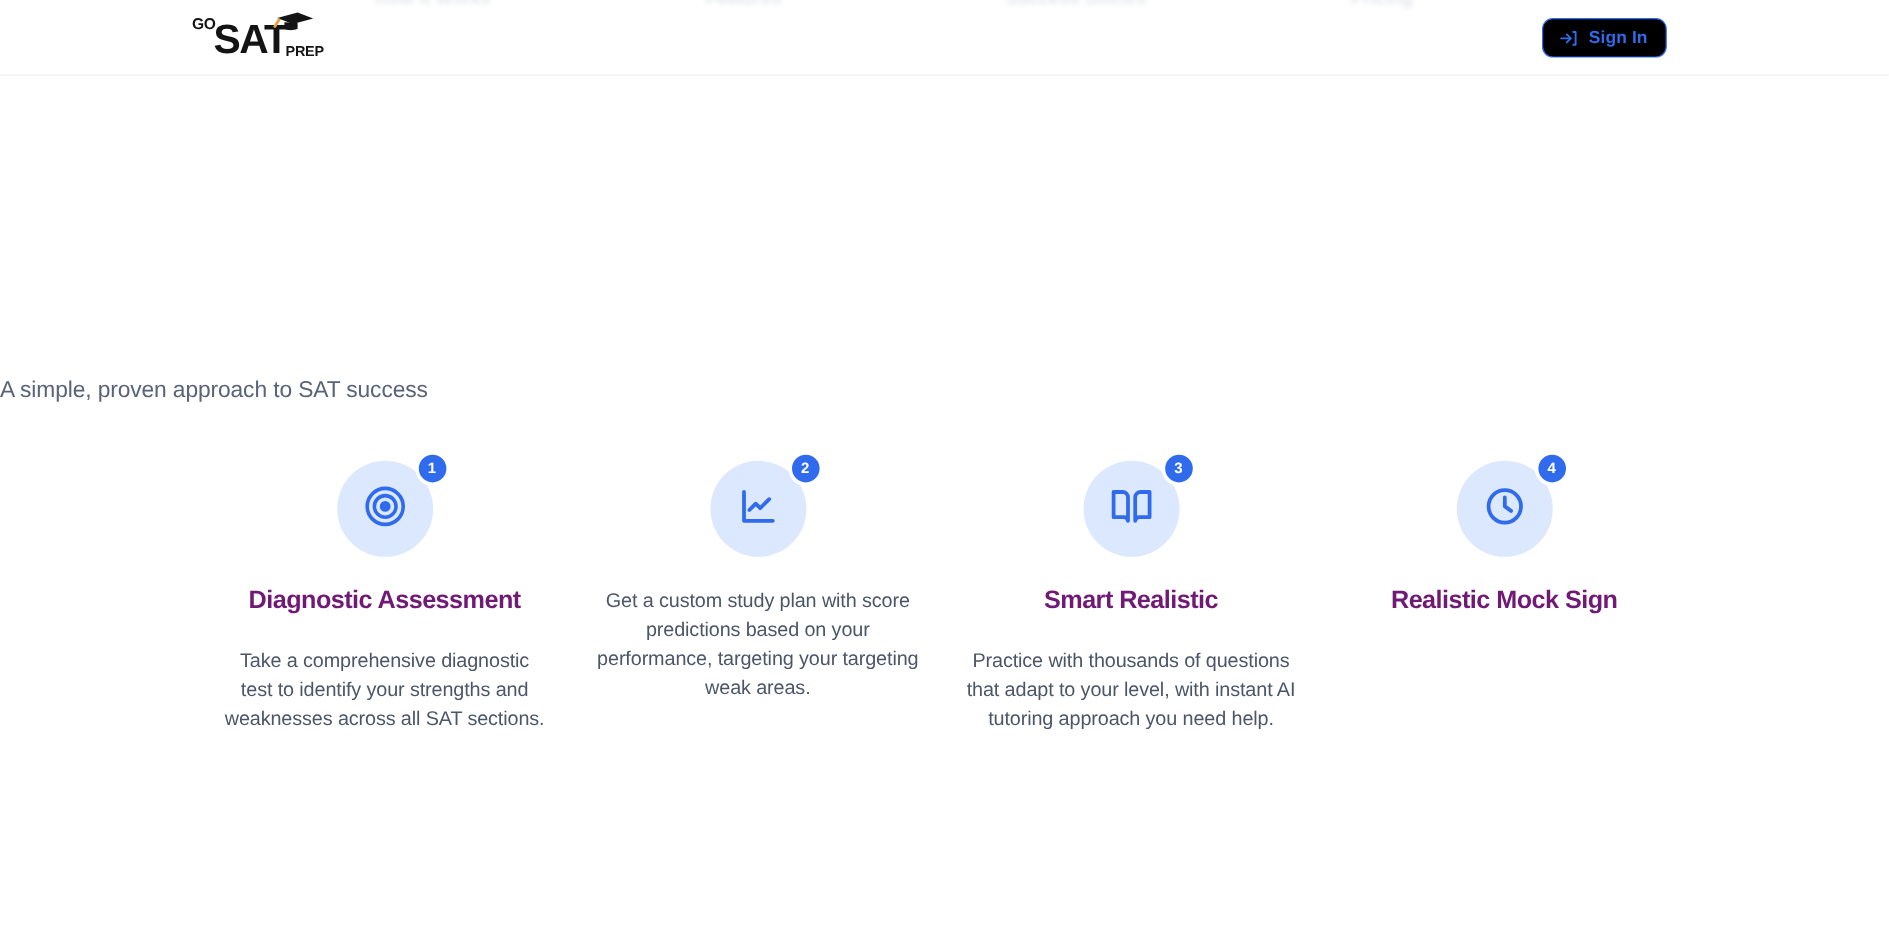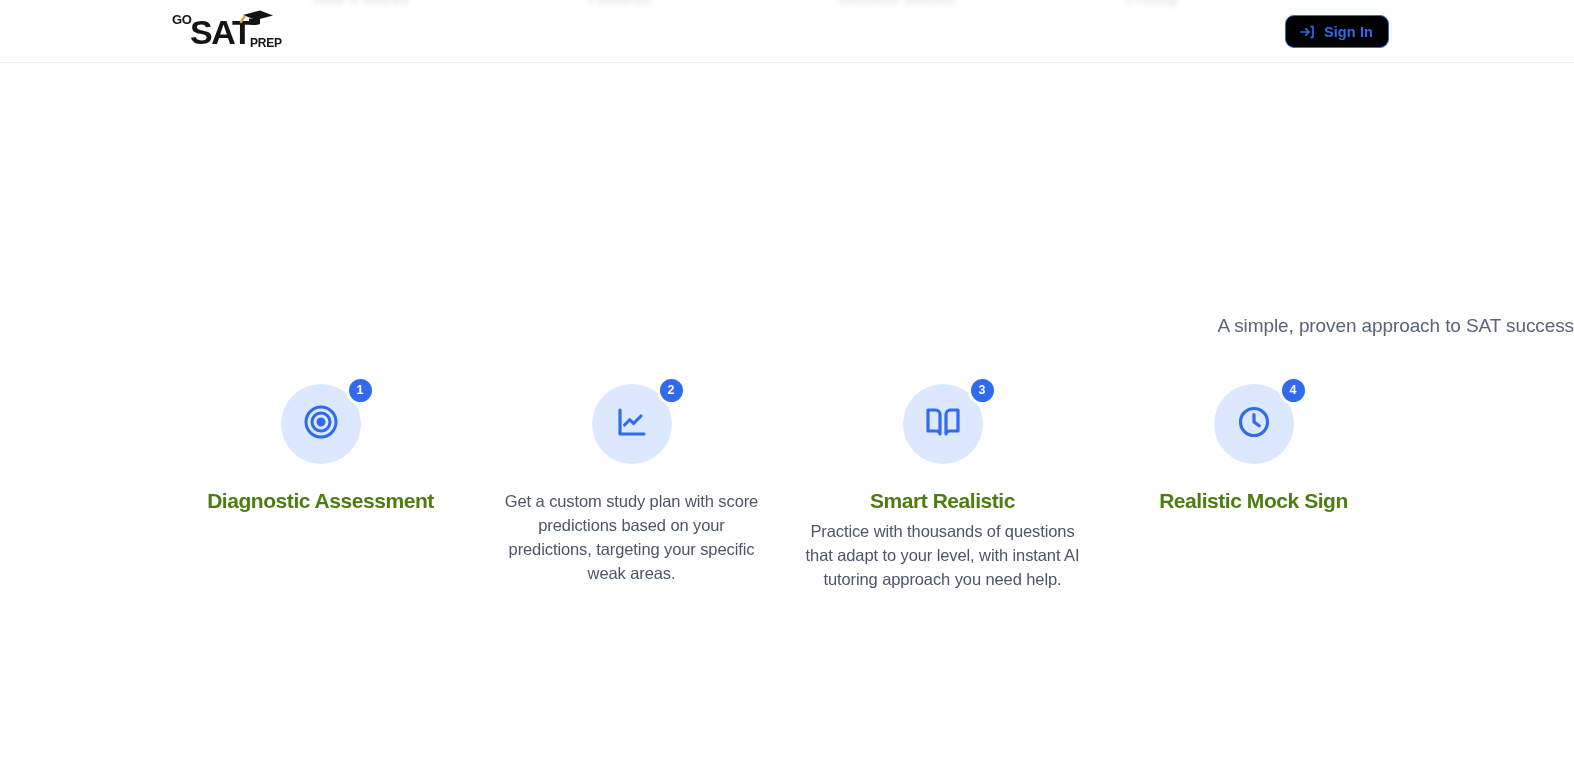--- a/index.html
+++ b/index.html
@@ -23,21 +23,21 @@
     height: 63px;
     width: 100%;
     background: #ffffff;
     border-bottom: 1px solid #eef0f3;
     display: flex;
     align-items: center;
   }
 
   .logo {
     position: absolute;
-    left: 172px;
+    left: 160px;
     top: 6px;
     display: block;
     width: 110px;
     height: 46px;
   }
 
   
   .nav-clipped {
     position: absolute;
     top: 0;
@@ -96,21 +96,21 @@
     text-align: center;
     font-size: 50px;
     line-height: 1.08;
     font-weight: 800;
     letter-spacing: -1.2px;
     color: #161d2f;
   }
 
   .section-sub {
     margin-top: 20px;
-    text-align: right;
+    text-align: left;
     font-size: 19px;
     font-weight: 400;
     color: #596379;
     letter-spacing: -.1px;
   }
 
   .steps {
     margin-top: 47px;
     display: flex;
     justify-content: center;
@@ -158,22 +158,22 @@
     display: flex;
     align-items: center;
     justify-content: center;
     line-height: 1;
   }
 
   .step-title {
     font-size: 21px;
     font-weight: 800;
     letter-spacing: -.45px;
-    color: #4d7c0f;
-    margin-bottom: 6px;
+    color: #701a75;
+    margin-bottom: 26px;
   }
 
   .step-desc {
     font-size: 16.5px;
     line-height: 24px;
     color: #4c5668;
     letter-spacing: -.1px;
     width: 268px;
   }
   .step-desc.wide { width: 282px; }
@@ -229,35 +229,36 @@
             <svg width="36" height="36" viewBox="0 0 24 24" fill="none" stroke="#2f6bec" stroke-width="2">
               <circle cx="12" cy="12" r="10"></circle>
               <circle cx="12" cy="12" r="6"></circle>
               <circle cx="12" cy="12" r="2" fill="#2f6bec"></circle>
             </svg>
           </span>
         </div>
         <div class="step-badge">1</div>
       </div>
       <div class="step-title">Diagnostic Assessment</div>
+      <div class="step-desc">Take a comprehensive diagnostic test to identify your strengths and weaknesses across all SAT sections.</div>
     </div>
 
     <div class="step">
       <div class="step-icon-wrap">
         <div class="step-circle">
           <span>
             <svg width="36" height="36" viewBox="0 0 24 24" fill="none" stroke="#2f6bec" stroke-width="2.1" stroke-linecap="round" stroke-linejoin="round">
               <path d="M4 4v16h16"></path>
               <path d="M7 14l3.5-3.5 2.5 2.5L18 8"></path>
             </svg>
           </span>
         </div>
         <div class="step-badge">2</div>
       </div>
-      <div class="step-desc">Get a custom study plan with score predictions based on your predictions, targeting your specific weak areas.</div>
+      <div class="step-desc">Get a custom study plan with score predictions based on your performance, targeting your targeting weak areas.</div>
     </div>
 
     <div class="step">
       <div class="step-icon-wrap">
         <div class="step-circle">
           <span>
             <svg width="36" height="36" viewBox="0 0 24 24" fill="none" stroke="#2f6bec" stroke-width="2.1" stroke-linecap="round" stroke-linejoin="round">
               <path d="M2 4h5a3 3 0 0 1 3 3v13a2.5 2.5 0 0 0-2.5-2H2z"></path>
               <path d="M22 4h-5a3 3 0 0 0-3 3v13a2.5 2.5 0 0 1 2.5-2H22z"></path>
             </svg>

